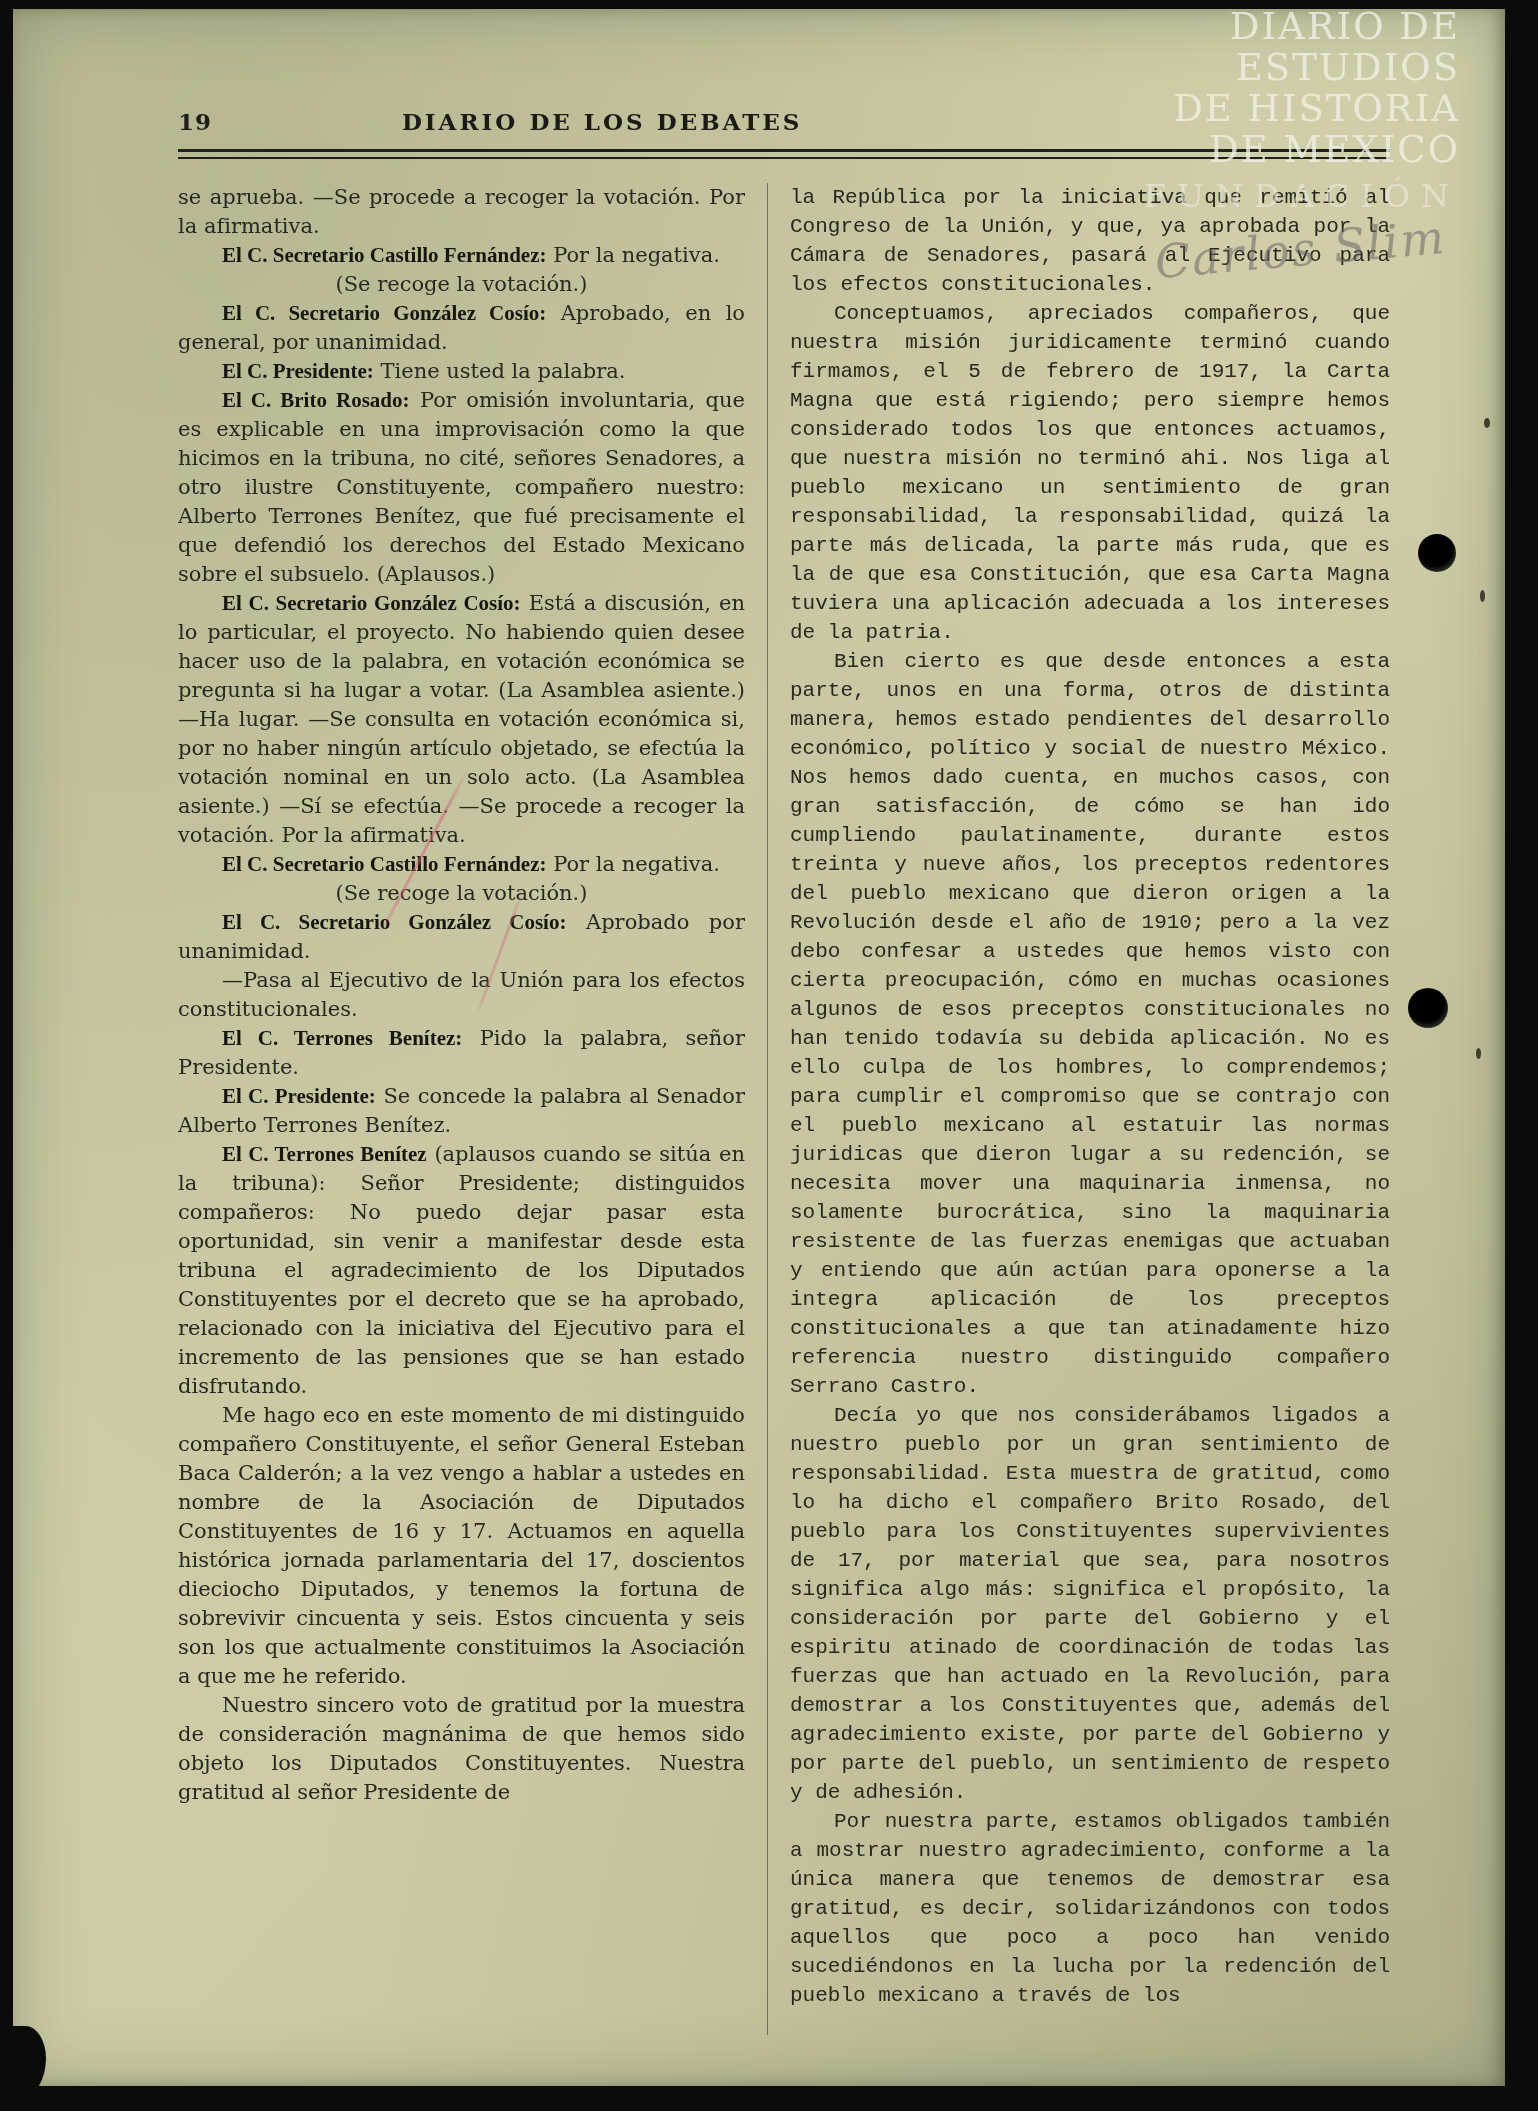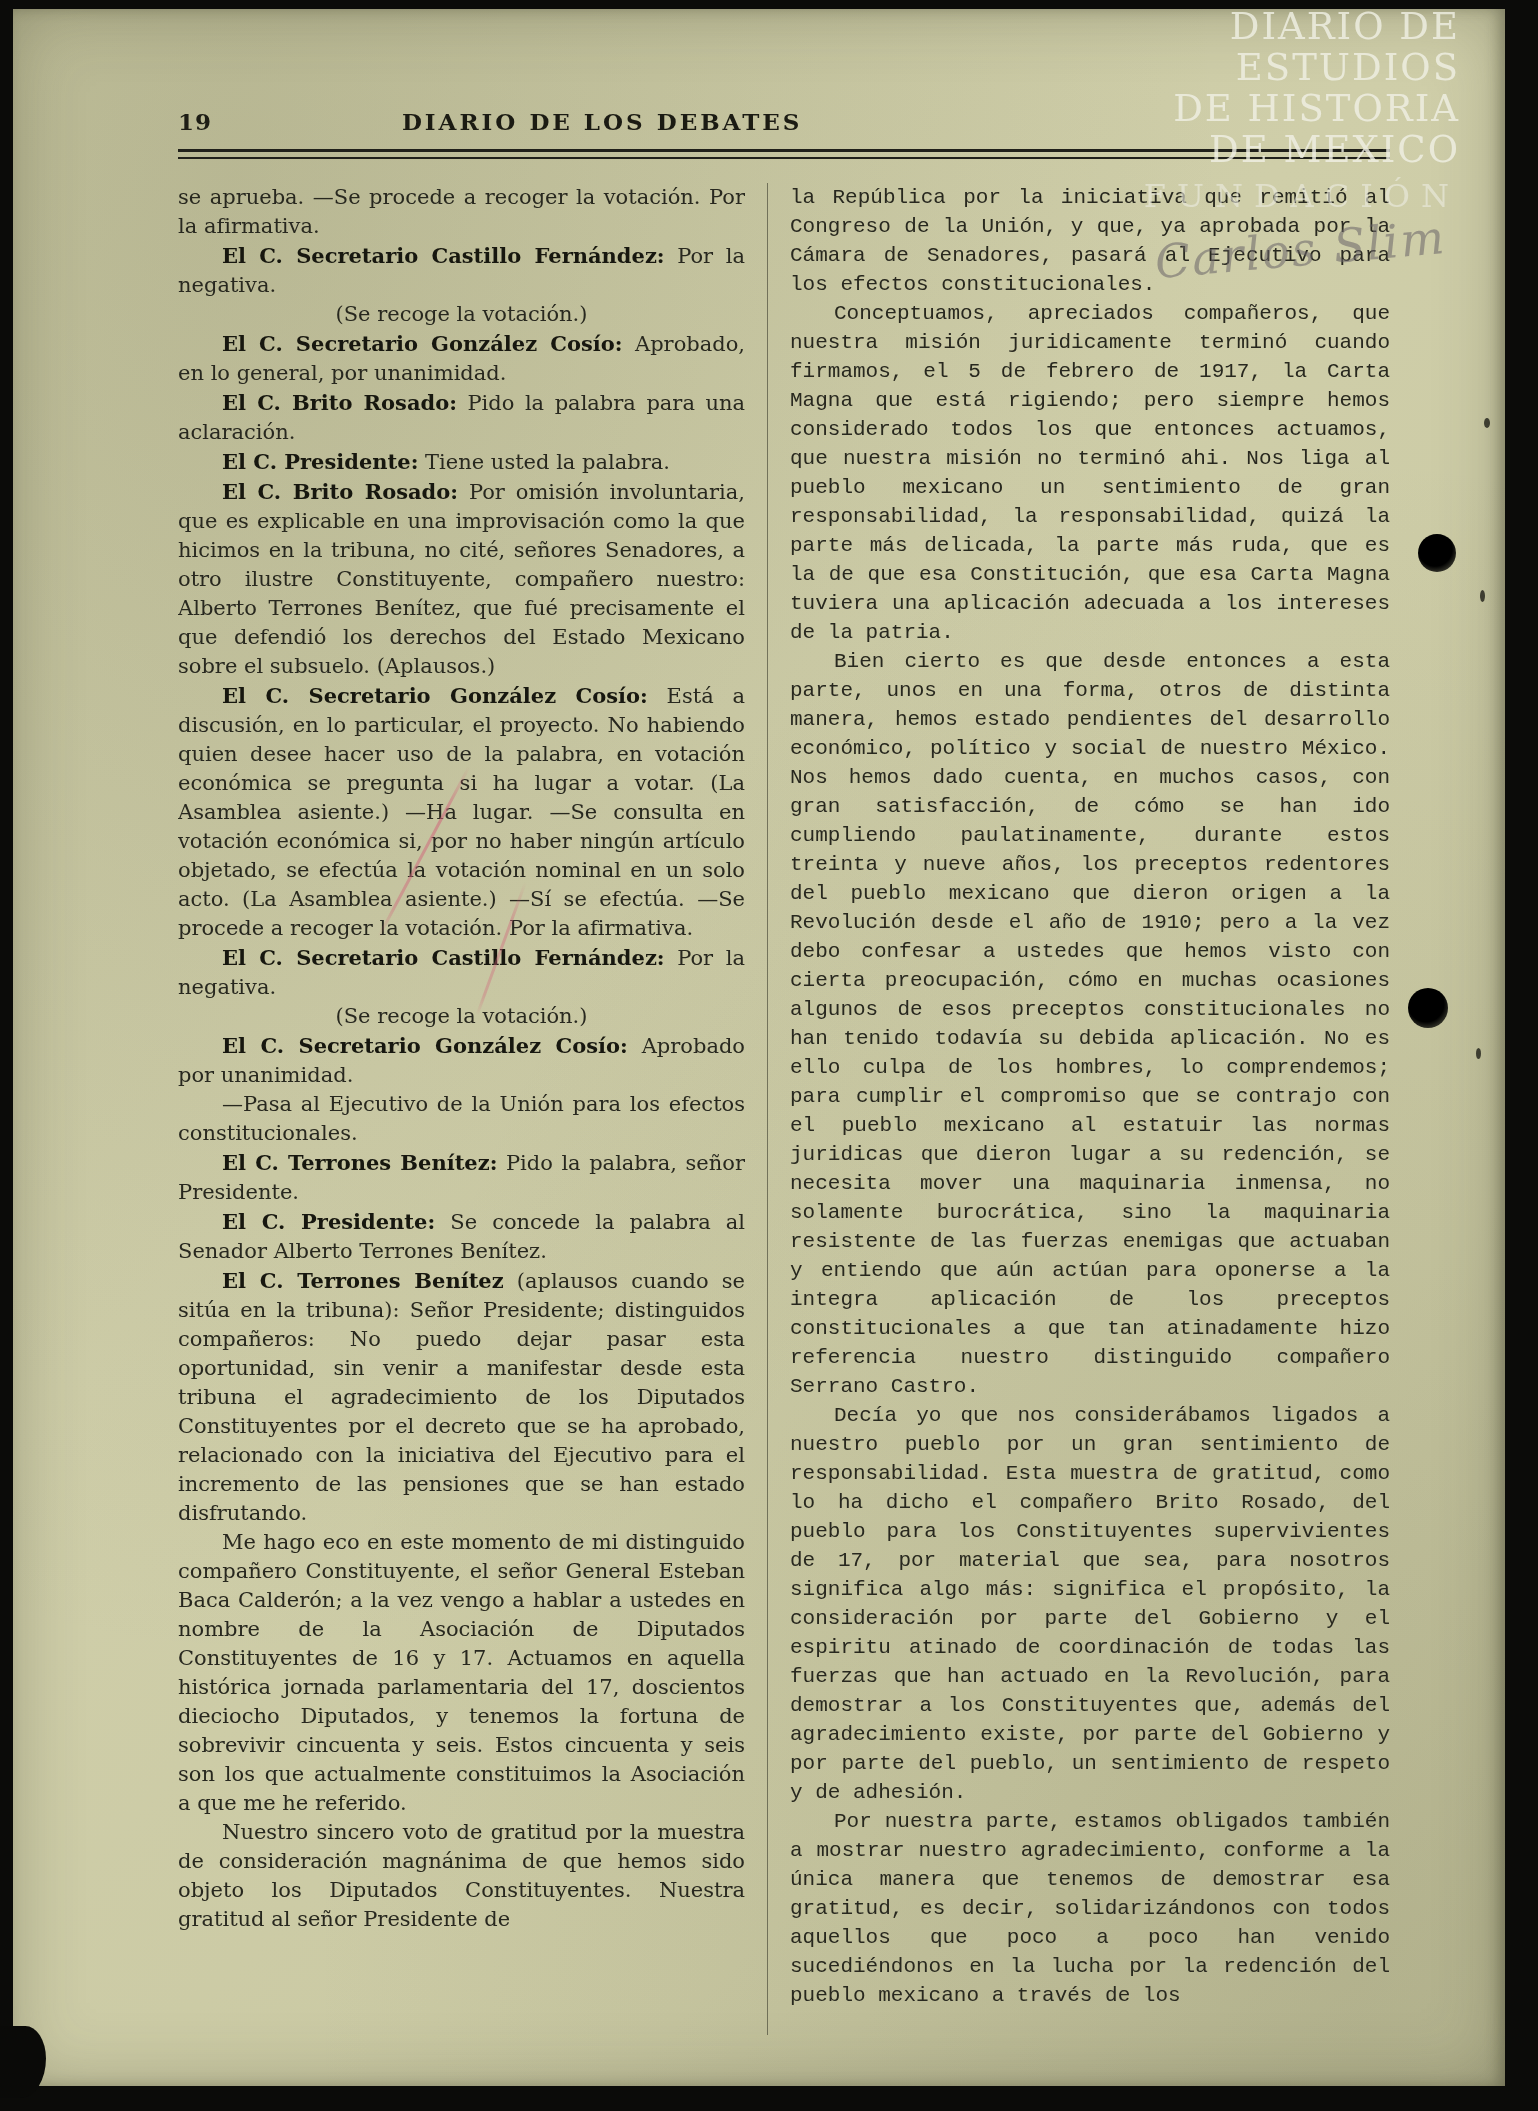--- a/index.html
+++ b/index.html
@@ -39,21 +39,21 @@
   
   .columns{display:flex;margin-top:24px;height:1852px;overflow:hidden;justify-content:center;}
   .col{overflow:hidden;text-align:justify;font-size:21px;line-height:29px;hyphens:auto;}
   .col-left{width:567px;}
   .col-right{width:600px;font-family:Liberation Mono, monospace;}
   .gutter{width:45px;display:flex;justify-content:center;}
   .gutter-line{width:1px;background:rgba(45,45,32,0.55);height:100%;}
   p.para{margin:0;}
   p.para.indent{text-indent:44px;}
   p.para.center{text-align:center;text-indent:0;}
-  .speaker{font-weight:bold;color:#17170f;}
+  .speaker{font-weight:bold;color:#17170f;font-family:Liberation Serif, serif;}
   
   .watermark{position:absolute;top:6px;right:78px;text-align:right;z-index:6;pointer-events:none;}
   .wm-line{font-size:37px;line-height:41px;letter-spacing:2px;color:rgba(239,239,227,0.82);}
   .wm-foundation{margin-top:7px;font-size:32px;letter-spacing:11px;color:rgba(236,236,224,0.62);}
   .wm-signature{
     margin-top:8px;margin-right:14px;font-size:46px;font-style:italic;
     color:rgba(105,100,104,0.55);transform:rotate(-5deg);letter-spacing:2px;
   }
   
   .edge{position:absolute;background:#0b0b09;z-index:4;}
@@ -87,21 +87,20 @@
       <span class="page-num">19</span>
       <span class="masthead">DIARIO DE LOS DEBATES</span>
     </div>
     <div class="rule"></div>
     <div class="columns">
       <section class="col col-left" id="col-left">
           <p class="para"><span>se aprueba. —Se procede a recoger la votación. Por la afirmativa.</span></p>
           <p class="para indent"><span class="speaker">El C. Secretario Castillo Fernández:</span><span> Por la negativa.</span></p>
           <p class="para center"><span>(Se recoge la votación.)</span></p>
           <p class="para indent"><span class="speaker">El C. Secretario González Cosío:</span><span> Aprobado, en lo general, por unanimidad.</span></p>
-          <p class="para indent"><span class="speaker">El C. Brito Rosado:</span><span> Pido la palabra para una aclaración.</span></p>
           <p class="para indent"><span class="speaker">El C. Presidente:</span><span> Tiene usted la palabra.</span></p>
           <p class="para indent"><span class="speaker">El C. Brito Rosado:</span><span> Por omisión involuntaria, que es explicable en una improvisación como la que hicimos en la tribuna, no cité, señores Senadores, a otro ilustre Constituyente, compañero nuestro: Alberto Terrones Benítez, que fué precisamente el que defendió los derechos del Estado Mexicano sobre el subsuelo. (Aplausos.)</span></p>
           <p class="para indent"><span class="speaker">El C. Secretario González Cosío:</span><span> Está a discusión, en lo particular, el proyecto. No habiendo quien desee hacer uso de la palabra, en votación económica se pregunta si ha lugar a votar. (La Asamblea asiente.) —Ha lugar. —Se consulta en votación económica si, por no haber ningún artículo objetado, se efectúa la votación nominal en un solo acto. (La Asamblea asiente.) —Sí se efectúa. —Se procede a recoger la votación. Por la afirmativa.</span></p>
           <p class="para indent"><span class="speaker">El C. Secretario Castillo Fernández:</span><span> Por la negativa.</span></p>
           <p class="para center"><span>(Se recoge la votación.)</span></p>
           <p class="para indent"><span class="speaker">El C. Secretario González Cosío:</span><span> Aprobado por unanimidad.</span></p>
           <p class="para indent"><span>—Pasa al Ejecutivo de la Unión para los efectos constitucionales.</span></p>
           <p class="para indent"><span class="speaker">El C. Terrones Benítez:</span><span> Pido la palabra, señor Presidente.</span></p>
           <p class="para indent"><span class="speaker">El C. Presidente:</span><span> Se concede la palabra al Senador Alberto Terrones Benítez.</span></p>
           <p class="para indent"><span class="speaker">El C. Terrones Benítez</span><span> (aplausos cuando se sitúa en la tribuna): Señor Presidente; distinguidos compañeros: No puedo dejar pasar esta oportunidad, sin venir a manifestar desde esta tribuna el agradecimiento de los Diputados Constituyentes por el decreto que se ha aprobado, relacionado con la iniciativa del Ejecutivo para el incremento de las pensiones que se han estado disfrutando.</span></p>

